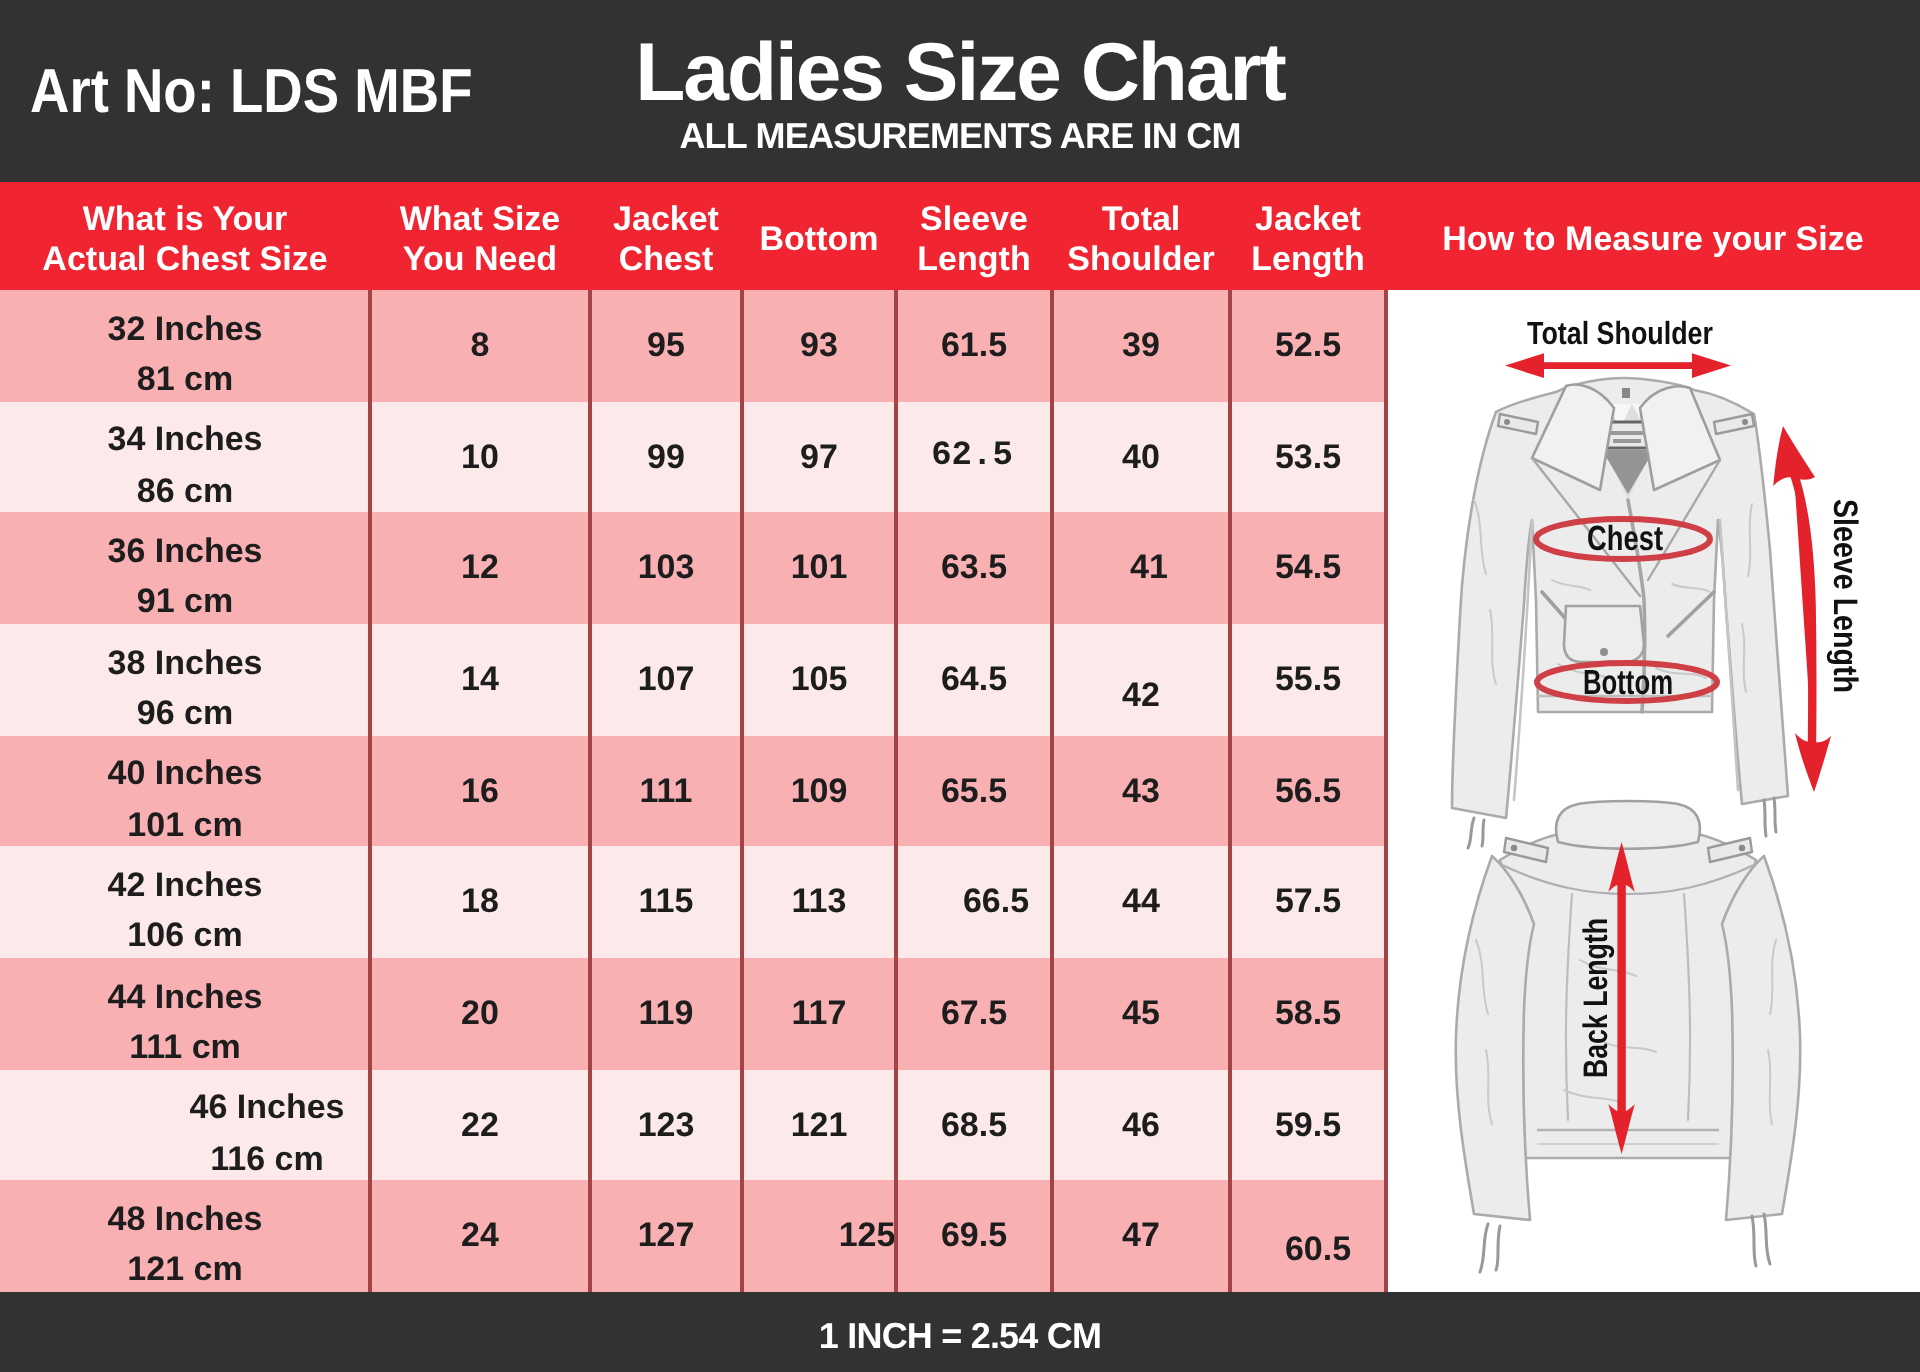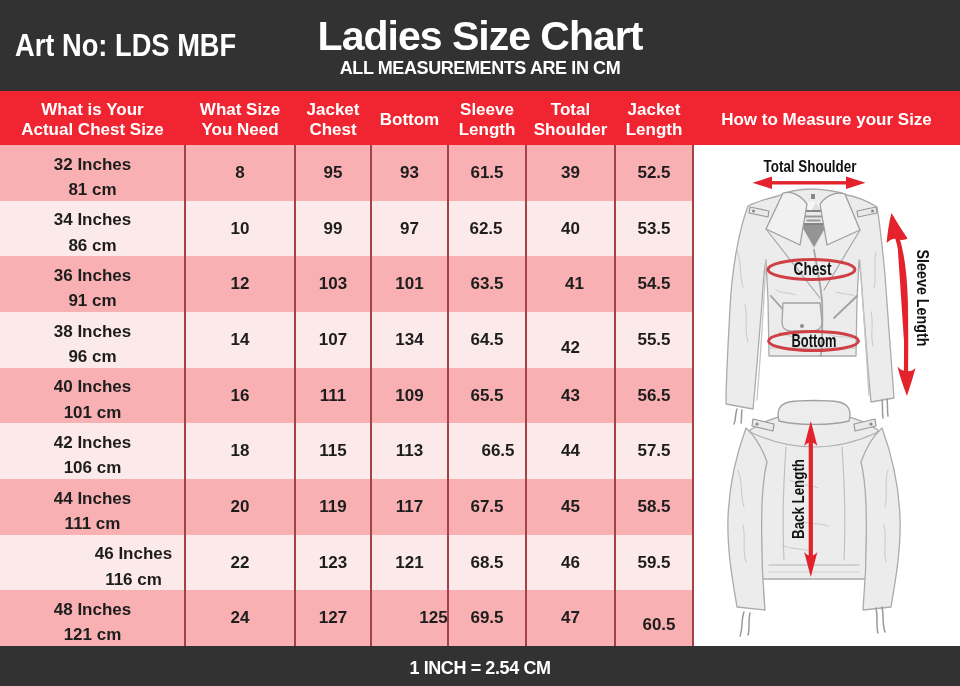--- a/index.html
+++ b/index.html
@@ -58,21 +58,21 @@
 <div class="abs" style="left:0;top:200.7px;width:693px;height:56.2px;background:#fce9ea;"></div>
 
 <div class="abs num" style="left:0;top:207.2px;width:185px;text-align:center;line-height:25.5px;">34 Inches<br>86 cm</div>
 
 <div class="abs cc num" style="left:185px;top:200.7px;width:110px;height:55.7px;">10</div>
 
 <div class="abs cc num" style="left:295px;top:200.7px;width:76px;height:55.7px;">99</div>
 
 <div class="abs cc num" style="left:371px;top:200.7px;width:77px;height:55.7px;">97</div>
 
-<div class="abs cc num" style="left:448px;top:200.7px;width:76px;height:55.7px;">62.5</div>
+<div class="abs cc num" style="left:448px;top:200.7px;width:76px;height:55.7px;font-family:Liberation Mono, monospace;">62.5</div>
 
 <div class="abs cc num" style="left:526px;top:200.7px;width:89px;height:55.7px;">40</div>
 
 <div class="abs cc num" style="left:615px;top:200.7px;width:78px;height:55.7px;">53.5</div>
 
 <div class="abs" style="left:0;top:256.3px;width:693px;height:56.2px;background:#f8b0b3;"></div>
 
 <div class="abs num" style="left:0;top:262.8px;width:185px;text-align:center;line-height:25.5px;">36 Inches<br>91 cm</div>
 
 <div class="abs cc num" style="left:185px;top:256.3px;width:110px;height:55.7px;">12</div>
@@ -88,21 +88,21 @@
 <div class="abs cc num" style="left:615px;top:256.3px;width:78px;height:55.7px;">54.5</div>
 
 <div class="abs" style="left:0;top:312.0px;width:693px;height:56.2px;background:#fce9ea;"></div>
 
 <div class="abs num" style="left:0;top:318.5px;width:185px;text-align:center;line-height:25.5px;">38 Inches<br>96 cm</div>
 
 <div class="abs cc num" style="left:185px;top:312.0px;width:110px;height:55.7px;">14</div>
 
 <div class="abs cc num" style="left:295px;top:312.0px;width:76px;height:55.7px;">107</div>
 
-<div class="abs cc num" style="left:371px;top:312.0px;width:77px;height:55.7px;">134</div>
+<div class="abs cc num" style="left:371px;top:312.0px;width:77px;height:55.7px;">105</div>
 
 <div class="abs cc num" style="left:448px;top:312.0px;width:78px;height:55.7px;">64.5</div>
 
 <div class="abs cc num" style="left:526px;top:312.0px;width:89px;height:72px;">42</div>
 
 <div class="abs cc num" style="left:615px;top:312.0px;width:78px;height:55.7px;">55.5</div>
 
 <div class="abs" style="left:0;top:367.7px;width:693px;height:56.2px;background:#f8b0b3;"></div>
 
 <div class="abs num" style="left:0;top:374.2px;width:185px;text-align:center;line-height:25.5px;">40 Inches<br>101 cm</div>

